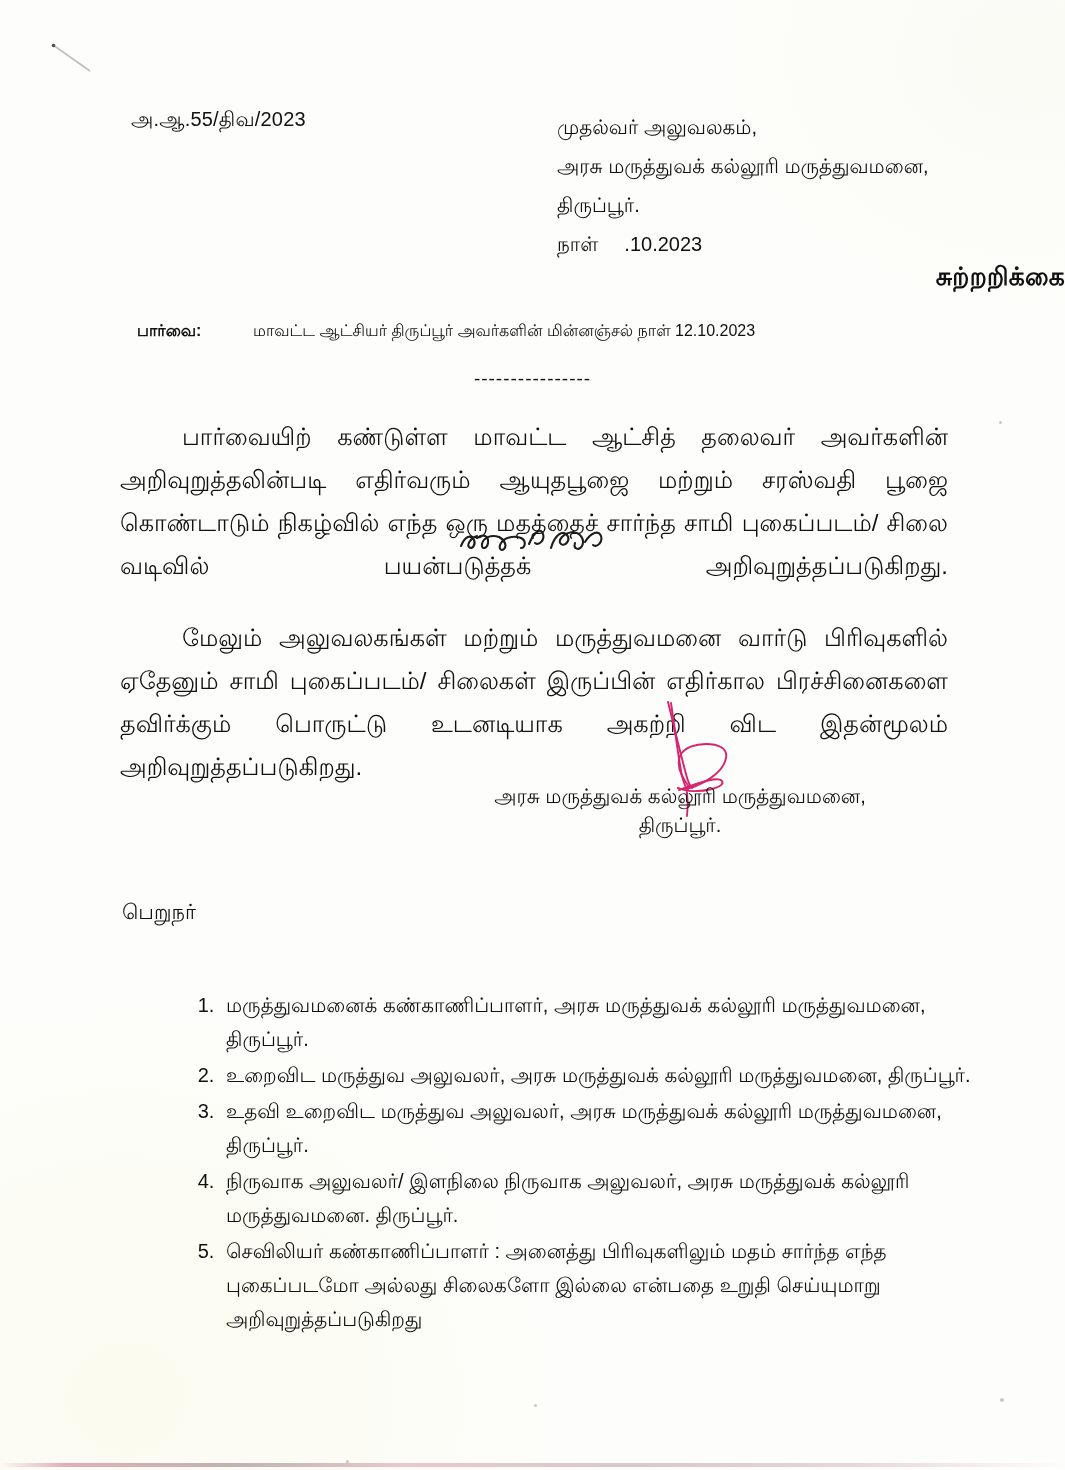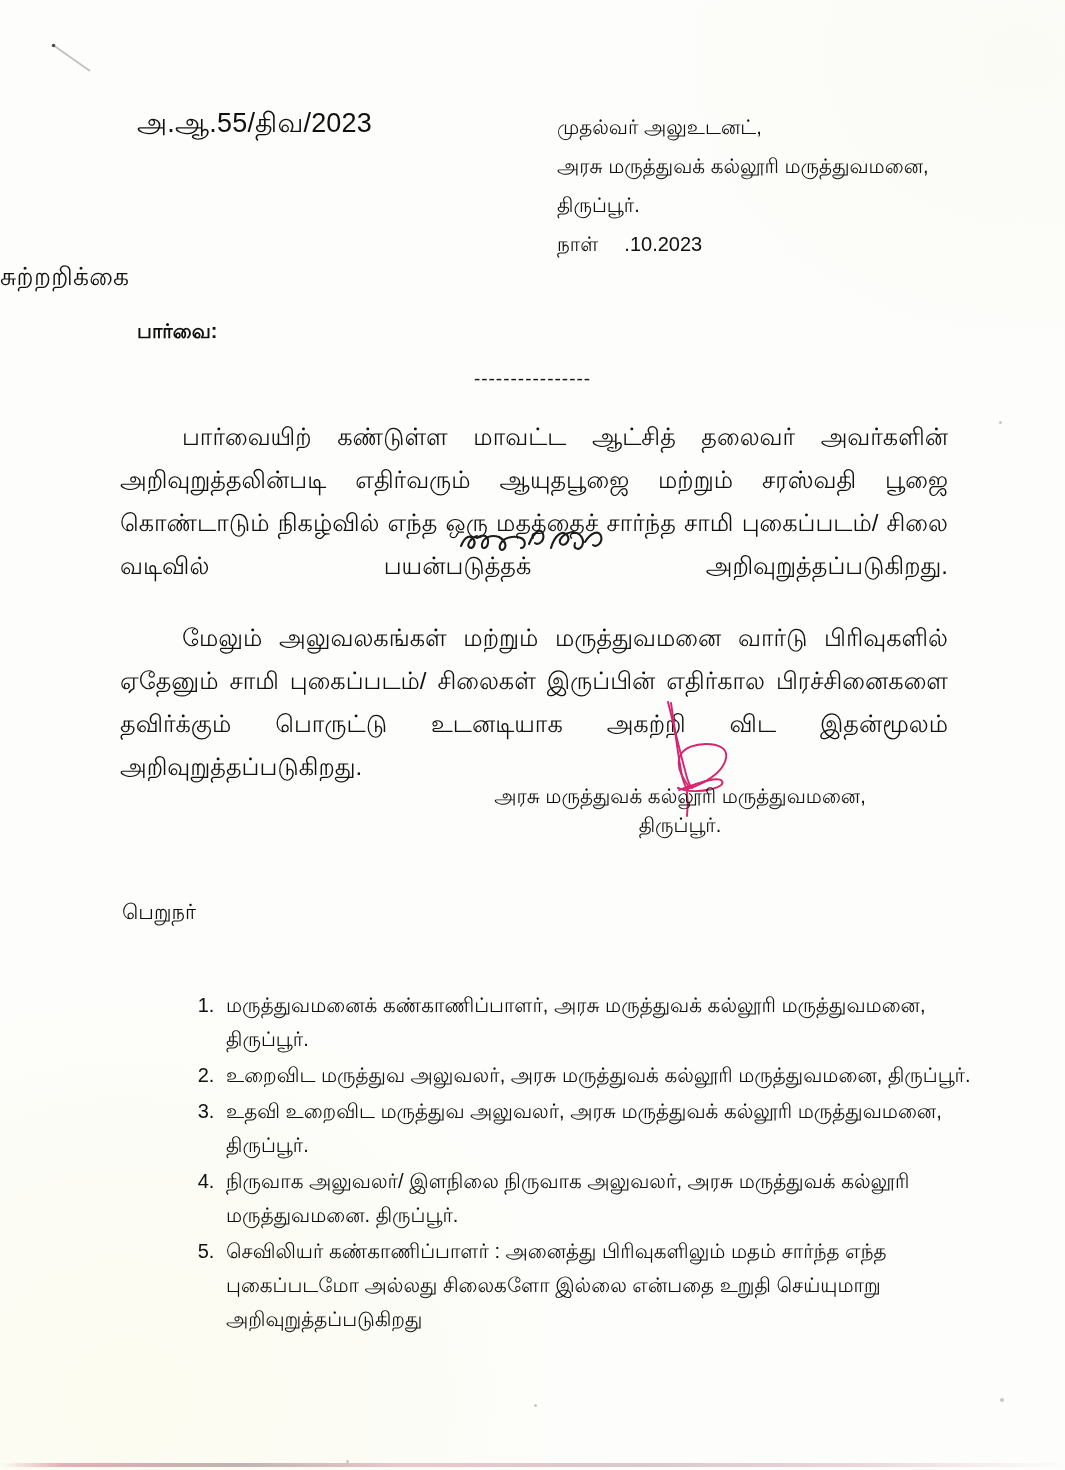--- a/index.html
+++ b/index.html
@@ -53,23 +53,23 @@
     position: absolute;
     background: #9a9a96;
     border-radius: 50%;
     pointer-events: none;
     opacity: .55;
   }
 
   
   .ref-no {
     position: absolute;
-    left: 137px;
+    left: 131px;
     top: 108px;
-    font-size: 27px;
+    font-size: 20px;
     letter-spacing: .2px;
     white-space: nowrap;
   }
   .addr-block {
     position: absolute;
     left: 557px;
     top: 108px;
     font-size: 20px;
     line-height: 39px;
     white-space: nowrap;
@@ -77,33 +77,33 @@
   .addr-line { display: block; }
   .date-line { display: block; }
   .date-gap { display: inline-block; width: 26px; }
 
   
   .doc-title {
     position: absolute;
     left: 0;
     top: 262px;
     width: 1065px;
-    text-align: left;
+    text-align: right;
     font-size: 25px;
-    font-weight: normal;
+    font-weight: bold;
     letter-spacing: .3px;
   }
 
   
   .ref-row {
     position: absolute;
     left: 137px;
     top: 315px;
     width: 830px;
-    font-size: 20px;
+    font-size: 16px;
     line-height: 32px;
   }
   .ref-label {
     font-weight: bold;
     float: left;
     width: 116px;
   }
   .ref-text {
     margin-left: 116px;
     display: block;
@@ -206,30 +206,31 @@
   </svg>
 
   <div class="speck" style="left:534px; top:1404px; width:3px; height:3px;"></div>
   <div class="speck" style="left:1000px; top:1398px; width:4px; height:4px;"></div>
   <div class="speck" style="left:346px; top:1460px; width:3px; height:3px;"></div>
   <div class="speck" style="left:999px; top:421px; width:3px; height:3px;"></div>
 
   <div class="ref-no">அ.ஆ.55/திவ/2023</div>
 
   <div class="addr-block">
-    <span class="addr-line">முதல்வர் அலுஉடனட்,</span>
+    <span class="addr-line">முதல்வர் அலுவலகம்,</span>
     <span class="addr-line">அரசு மருத்துவக் கல்லூரி மருத்துவமனை,</span>
     <span class="addr-line">திருப்பூர்.</span>
     <span class="date-line"><span>நாள்</span><span class="date-gap"></span><span>.10.2023</span></span>
   </div>
 
   <div class="doc-title">சுற்றறிக்கை</div>
 
   <div class="ref-row">
     <span class="ref-label">பார்வை:</span>
+    <span class="ref-text">மாவட்ட ஆட்சியர் திருப்பூர் அவர்களின் மின்னஞ்சல் நாள் 12.10.2023</span>
   </div>
 
   <div class="divider">----------------</div>
 
   <div class="para" id="para-1">பார்வையிற் கண்டுள்ள மாவட்ட ஆட்சித் தலைவர் அவர்களின் அறிவுறுத்தலின்படி எதிர்வரும் ஆயுதபூஜை மற்றும் சரஸ்வதி பூஜை கொண்டாடும் நிகழ்வில் எந்த ஒரு மதத்தைச் சார்ந்த சாமி புகைப்படம்/ சிலை வடிவில் பயன்படுத்தக் அறிவுறுத்தப்படுகிறது.</div>
 
   <svg class="handwritten" viewBox="0 0 230 40">
     <g fill="none" stroke="#1d1d1d" stroke-width="2.1" stroke-linecap="round" stroke-linejoin="round">
       <path d="M6 22 C10 12, 16 10, 19 16 C21 21, 17 26, 14 23 C12 21, 15 14, 22 12"></path>
       <path d="M22 14 C28 9, 34 12, 33 19 C32 25, 26 26, 27 20 C28 14, 36 10, 44 13"></path>

